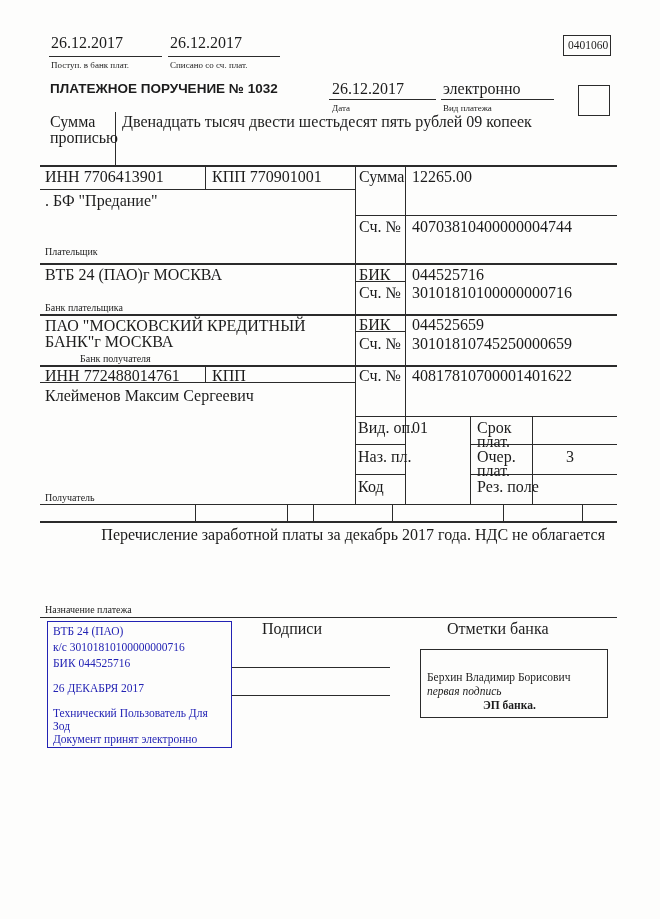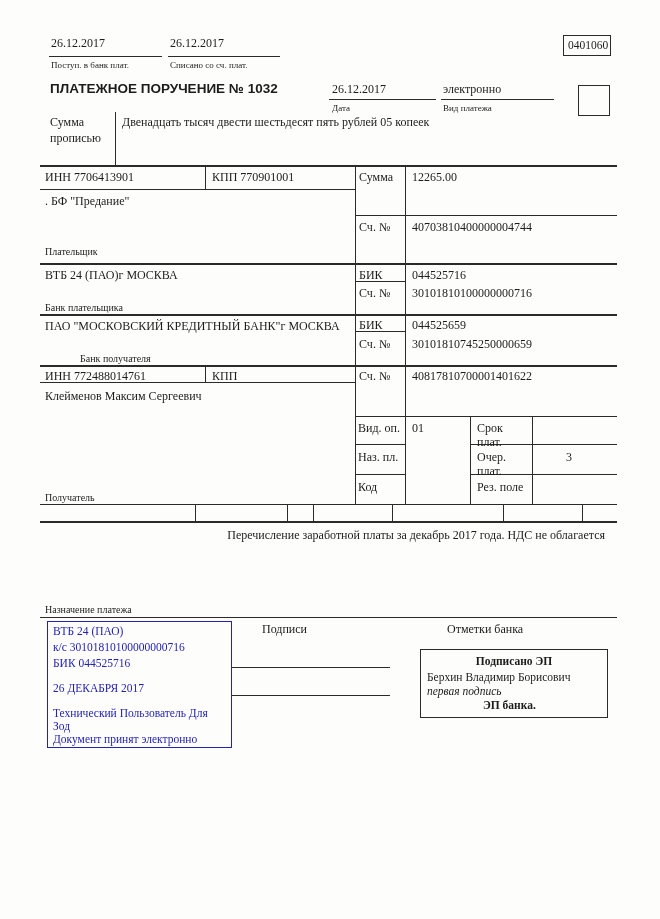--- a/index.html
+++ b/index.html
@@ -1,19 +1,19 @@
 <!DOCTYPE html>
 <html><head>
 <meta charset="utf-8">
 <style>
   html,body{margin:0;padding:0;background:#ffffff;}
   #page{position:relative;width:660px;height:919px;background:#fdfdfc;
         font-family:"Liberation Serif","DejaVu Serif",serif;color:#1c1c1c;
         overflow:hidden;}
-  .t{position:absolute;font-size:12px;line-height:14px;white-space:nowrap;}
+  .t{position:absolute;font-size:16px;line-height:14px;white-space:nowrap;}
   .wrap{white-space:normal;}
   .sm{font-size:9px;line-height:10px;}
   .md{font-size:10px;line-height:11px;}
   .h{position:absolute;background:#2b2b2b;height:1px;}
   .h2x{height:2px;}
   .v{position:absolute;background:#2b2b2b;width:1px;}
   .box{position:absolute;border:1px solid #2b2b2b;background:transparent;}
   .title{font-family:"Liberation Sans","DejaVu Sans",sans-serif;font-weight:bold;font-size:13.5px;}
   .stampbox{position:absolute;border:1.5px solid #2323b4;}
   .stamp-t{position:absolute;font-size:11.5px;line-height:13px;color:#2323b4;white-space:nowrap;}
@@ -46,21 +46,21 @@
 
   <div class="t" style="left:443px;top:82px;">электронно</div>
   <div class="h" style="left:441px;top:99px;width:113px;"></div>
   <div class="t sm" style="left:443px;top:103px;">Вид платежа</div>
 
   <div class="box" style="left:578px;top:85px;width:30px;height:29px;"></div>
 
   <div class="t" style="left:50px;top:115px;">Сумма</div>
   <div class="t" style="left:50px;top:131px;">прописью</div>
   <div class="v" style="left:115px;top:112px;height:53px;"></div>
-  <div class="t wrap" style="left:122px;top:115px;width:488px;">Двенадцать тысяч двести шестьдесят пять рублей 05 копеек</div>
+  <div class="t wrap" style="left:122px;top:115px;width:488px;">Двенадцать тысяч двести шестьдесят пять рублей 09 копеек</div>
 
   <div class="h h2x" style="left:40px;top:165px;width:577px;"></div>
   <div class="h" style="left:40px;top:189px;width:315px;"></div>
   <div class="h" style="left:355px;top:215px;width:262px;"></div>
   <div class="h h2x" style="left:40px;top:263px;width:577px;"></div>
   <div class="h" style="left:355px;top:281px;width:50px;"></div>
   <div class="h h2x" style="left:40px;top:314px;width:577px;"></div>
   <div class="h" style="left:355px;top:331px;width:50px;"></div>
   <div class="h h2x" style="left:40px;top:365px;width:577px;"></div>
   <div class="h" style="left:40px;top:382px;width:315px;"></div>
@@ -137,19 +137,18 @@
     <div class="stamp-t" style="left:5px;top:85px;width:172px;white-space:normal;">Технический Пользователь Для Зод</div>
     <div class="stamp-t" style="left:5px;top:111px;">Документ принят электронно</div>
   </div>
 
   <div class="t" style="left:262px;top:622px;">Подписи</div>
   <div class="h" style="left:232px;top:667px;width:158px;"></div>
   <div class="h" style="left:232px;top:695px;width:158px;"></div>
 
   <div class="t" style="left:447px;top:622px;">Отметки банка</div>
   <div class="box" style="left:420px;top:649px;width:186px;height:67px;">
-    <div class="t b ctr" style="left:0;top:4px;width:186px;font-size:11.5px;">Подписано ЭП</div>
     <div class="t" style="left:6px;top:20px;font-size:11.5px;">Берхин Владимир Борисович</div>
     <div class="t i" style="left:6px;top:34px;font-size:11.5px;">первая подпись</div>
     <div class="t b" style="left:62px;top:48px;font-size:11.5px;">ЭП банка.</div>
   </div>
 
 </div>
 
 </body></html>

